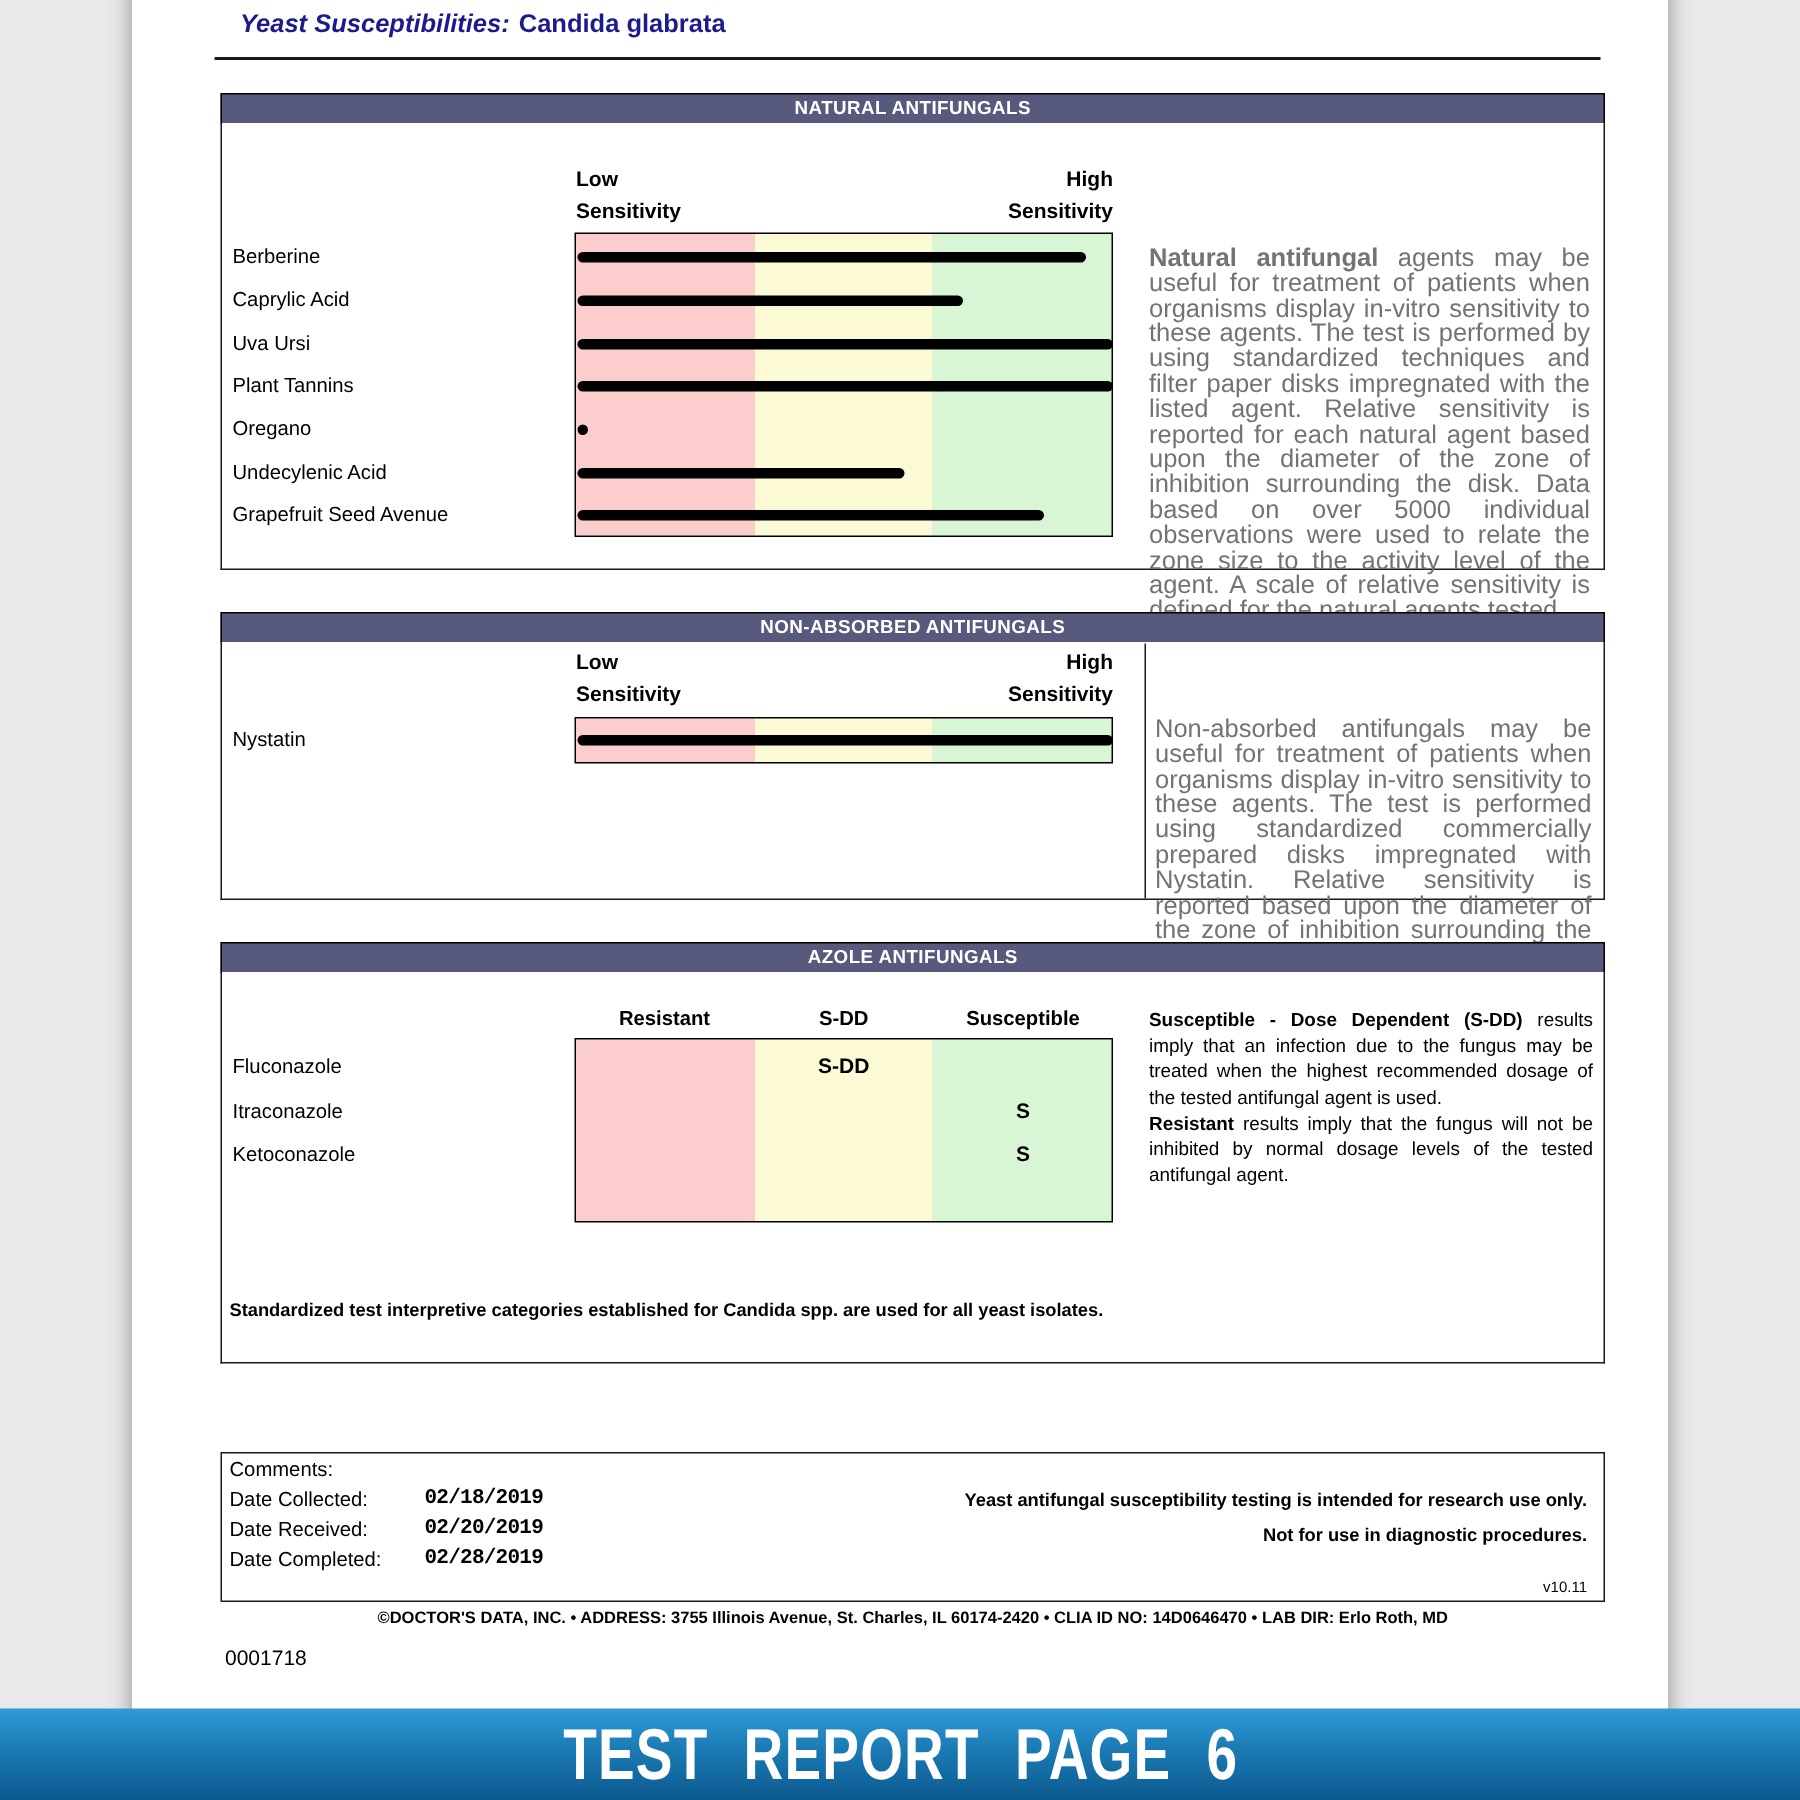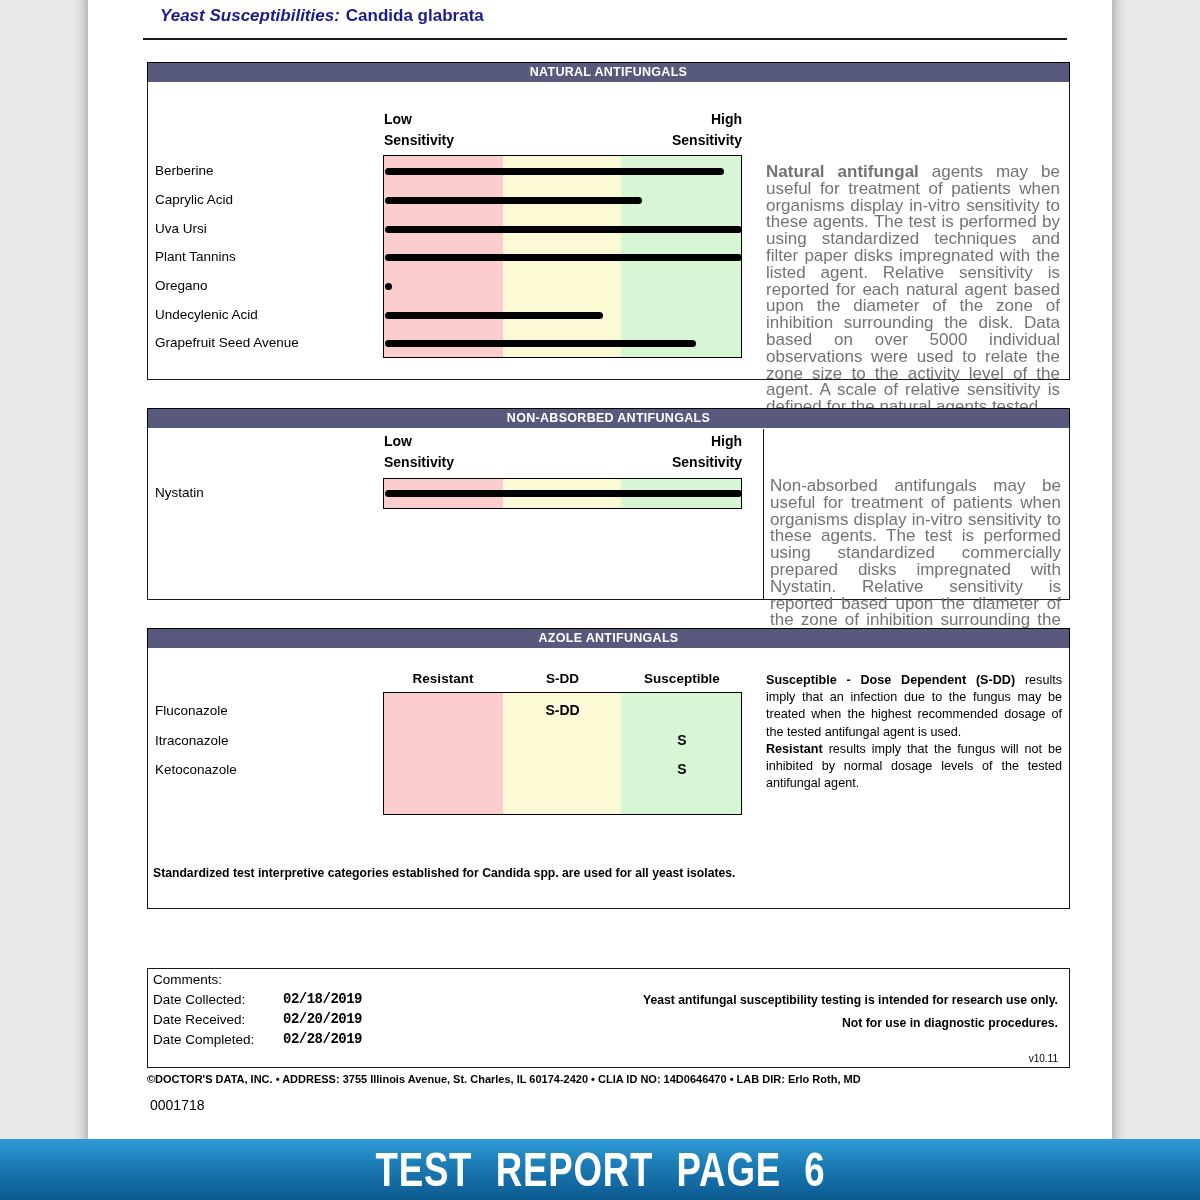--- a/index.html
+++ b/index.html
@@ -26,21 +26,21 @@
   .jpara{font-size:12.6px;line-height:17.2px;text-align:justify;color:#000;}
   .colhdr{font-weight:bold;font-size:13.5px;text-align:center;}
   .resval{font-weight:bold;font-size:14px;text-align:center;}
   .note{font-weight:bold;font-size:12.2px;}
   .cbox{left:147px;top:968px;width:923px;height:100px;border:1.5px solid #1a1a1a;
     box-sizing:border-box;background:#fff;}
   .clabel{font-size:13.5px;}
   .cdate{font-family:"Liberation Mono",monospace;font-weight:bold;font-size:14px;letter-spacing:-0.5px;}
   .rnote{font-weight:bold;font-size:12.2px;text-align:right;}
   .version{font-size:10px;text-align:right;}
-  .footer{left:147px;top:1073px;width:923px;text-align:left;font-weight:bold;font-size:11px;white-space:nowrap;}
+  .footer{left:147px;top:1073px;width:923px;text-align:center;font-weight:bold;font-size:11px;white-space:nowrap;}
   .docnum{left:150px;top:1097px;font-size:14px;}
   .banner{left:0;top:1139px;width:1200px;height:61px;z-index:5;
     background:linear-gradient(180deg,var(--banner_top) 0%,#1b7ab3 45%,var(--banner_bottom) 100%);
     display:flex;align-items:center;justify-content:center;}
   .banner-text{color:#ffffff;font-size:47px;font-weight:bold;letter-spacing:1px;
     word-spacing:16px;transform:scale(0.78,1.02);white-space:nowrap;}
   .pbox2{left:763px;top:429px;width:307px;height:170px;border-left:1.5px solid #1a1a1a;box-sizing:border-box;}
 </style>
 </head>
 <body>

